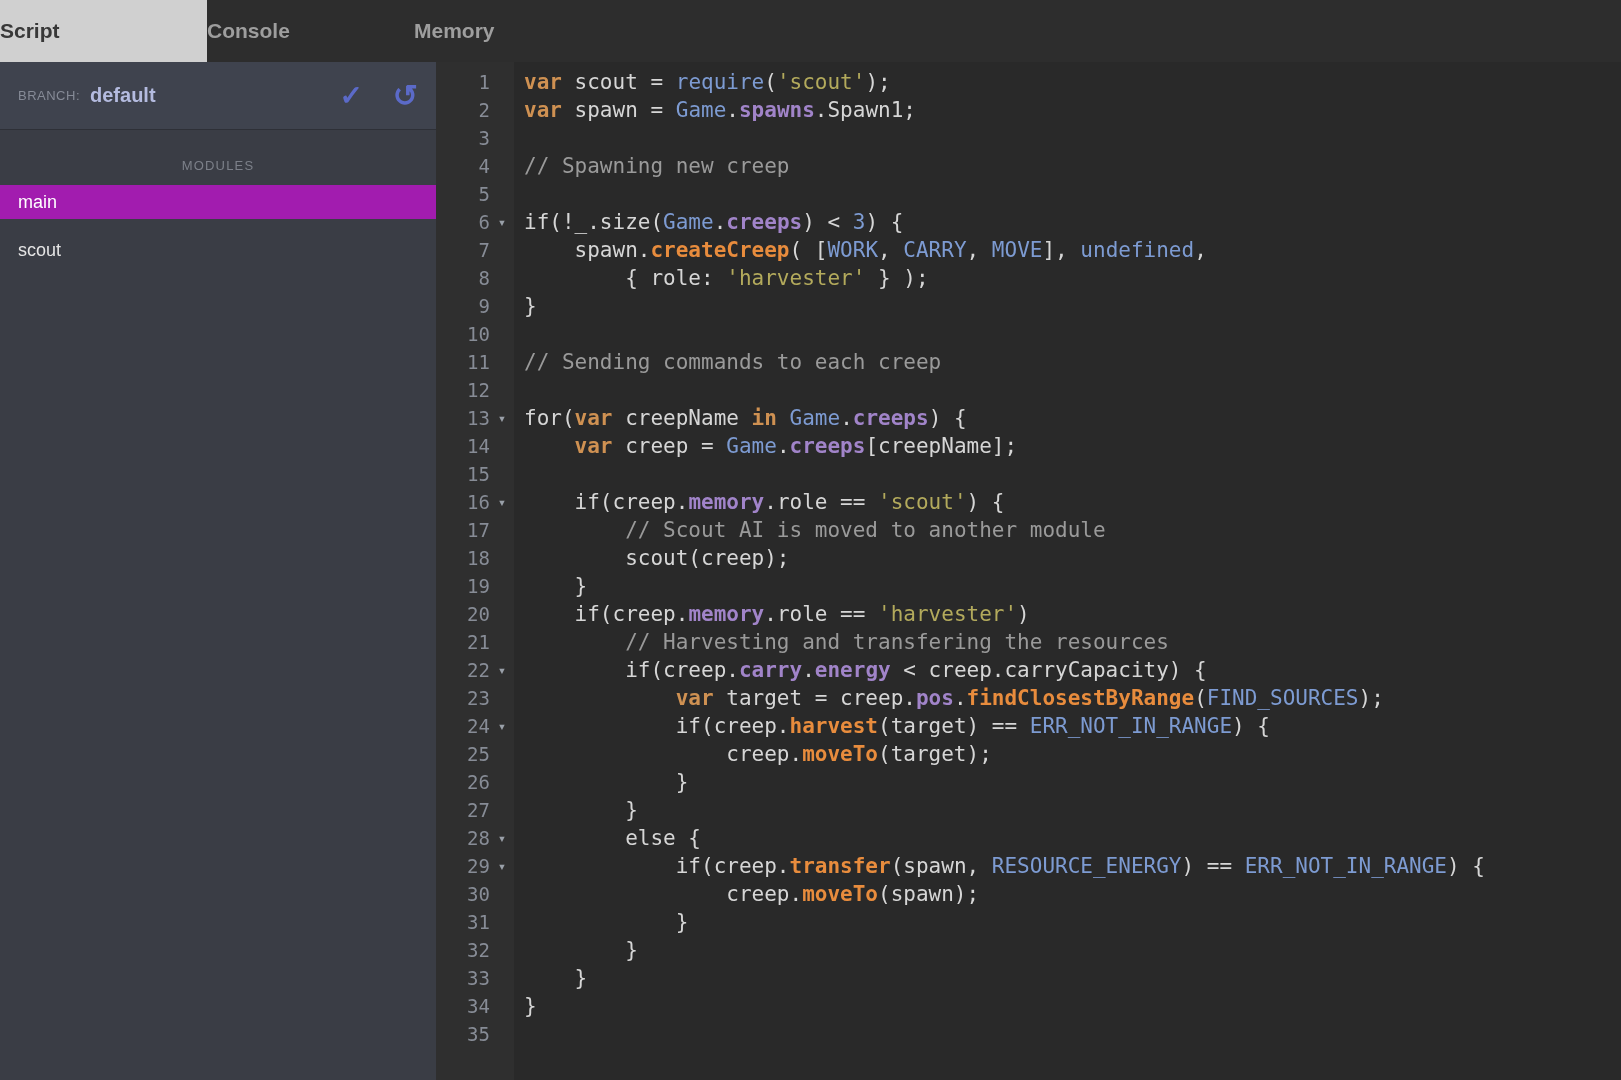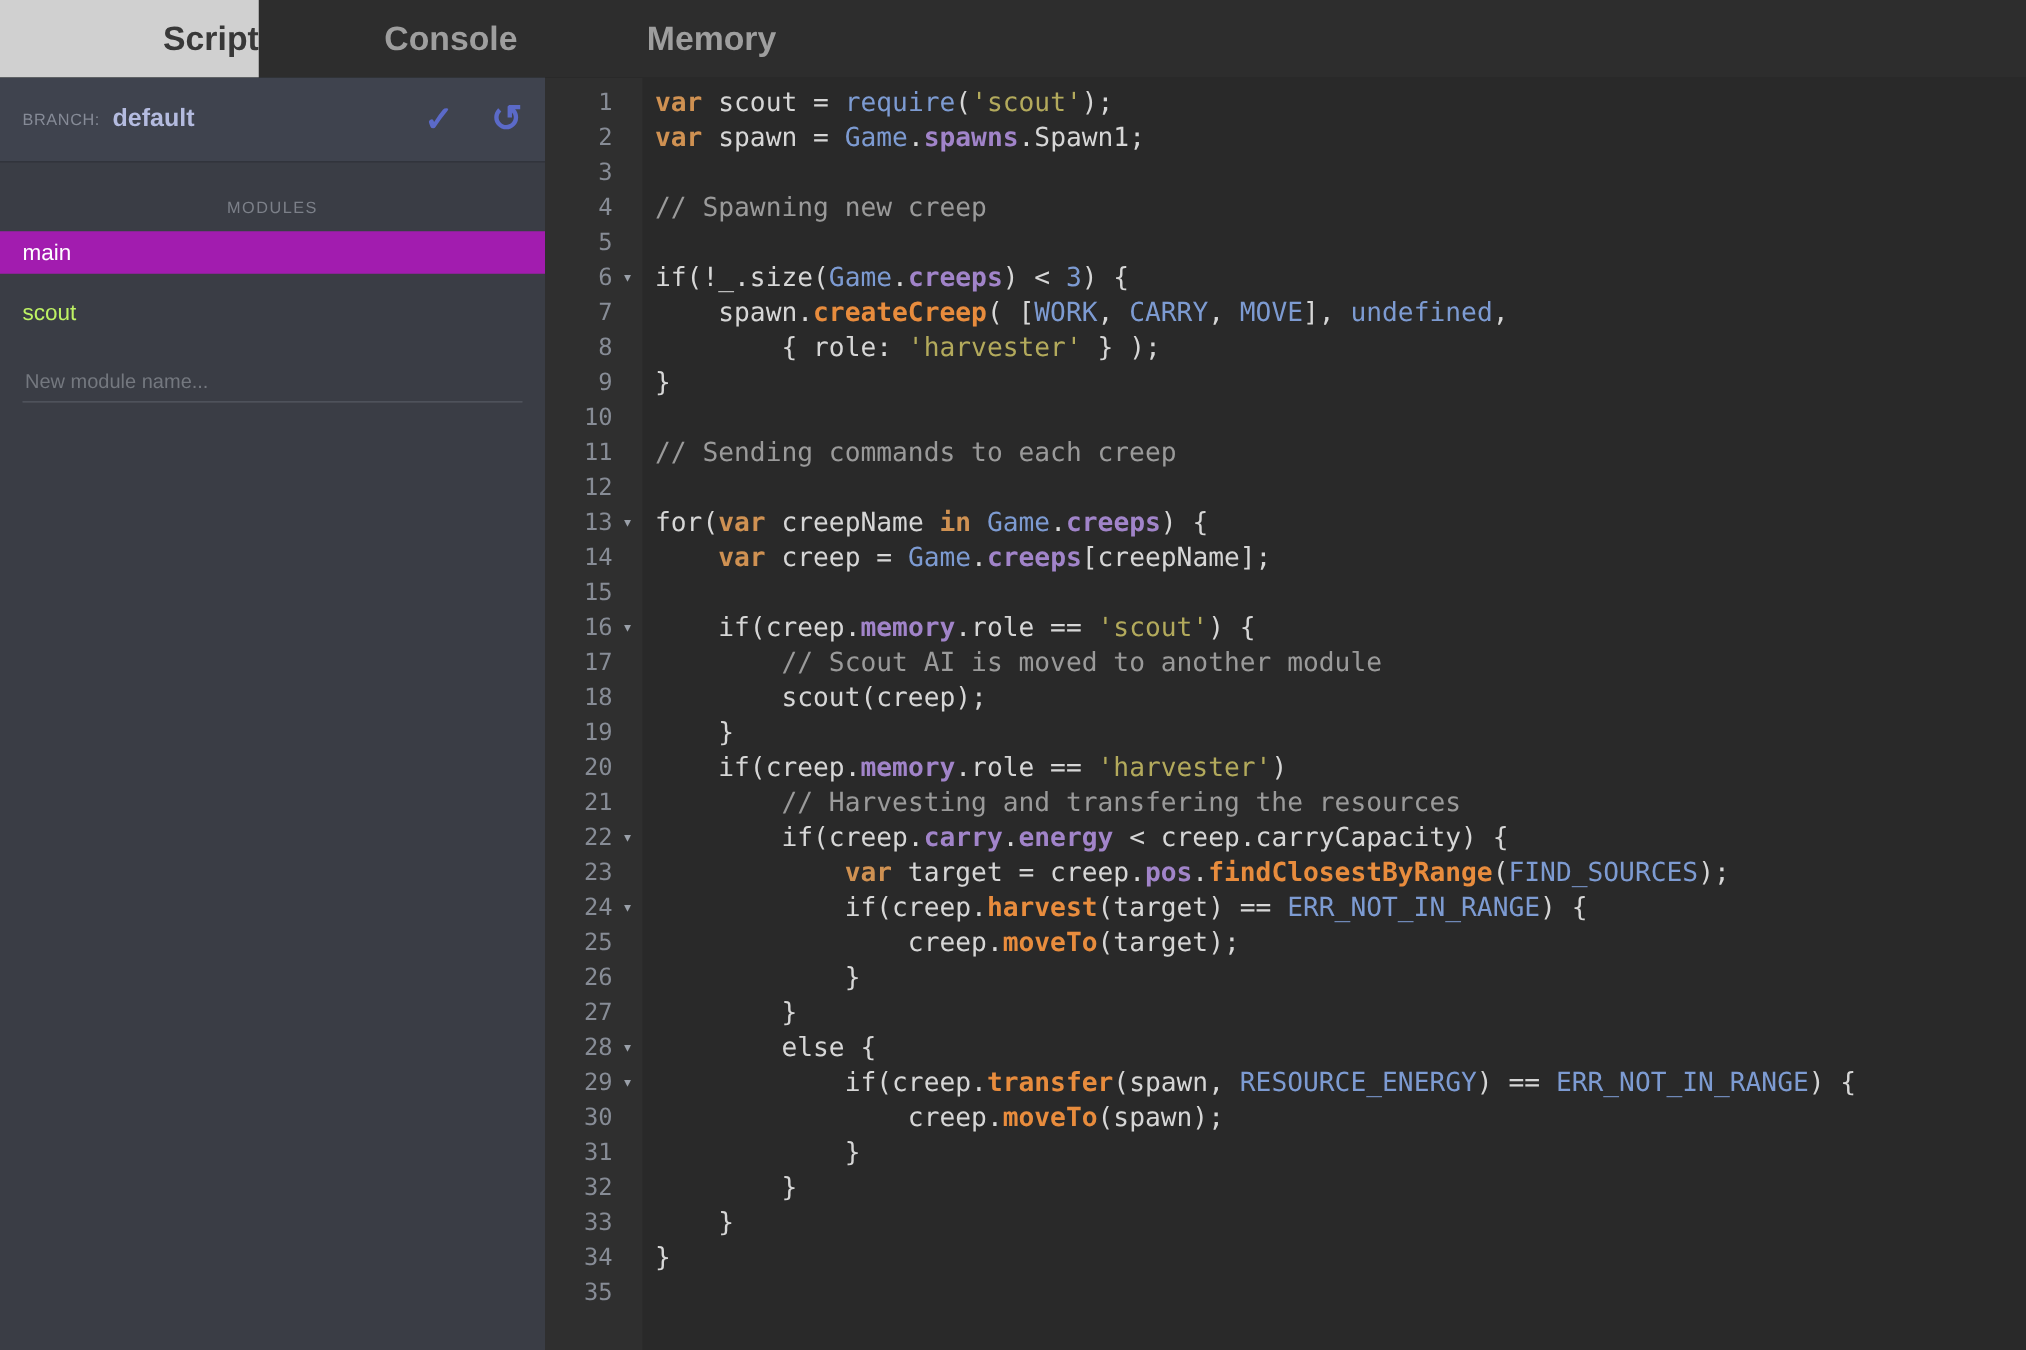--- a/index.html
+++ b/index.html
@@ -2,38 +2,38 @@
 <html><head>
 <meta charset="utf-8">
 <style>
   * { margin:0; padding:0; box-sizing:border-box; }
   html,body { width:1621px; height:1080px; overflow:hidden; background:#292929;
               font-family:"Liberation Sans", sans-serif; }
   .app { display:flex; flex-direction:column; width:100%; height:100%; }
 
   
   .tabbar { height:62px; flex:none; background:#2d2d2d; display:flex; }
-  .tab { width:207px; line-height:62px; text-align:right; font-size:27px;
+  .tab { width:207px; line-height:62px; text-align:left; font-size:21px;
          font-weight:bold; color:#9e9e9e; cursor:pointer; }
   .tab.active { background:#d0d0d0; color:#383838; }
 
   .main { flex:1; display:flex; overflow:hidden; }
 
   
   .sidebar { width:436px; flex:none; background:#3a3d45; display:flex; flex-direction:column; }
   .branch-row { height:68px; flex:none; background:#3f434e; border-bottom:1px solid #2e3037;
                 display:flex; align-items:center; padding:0 18px; }
   .branch-label { color:#868b97; font-size:13px; letter-spacing:.5px; margin-right:10px; }
   .branch-name { color:#b4bbdf; font-size:20px; font-weight:bold; cursor:pointer; }
   .icon-btn { background:none; border:none; color:#5b6ac8; cursor:pointer;
               font-weight:bold; line-height:1; padding:0; }
   .icon-btn.check { margin-left:auto; font-size:28px; }
   .icon-btn.undo  { margin-left:30px; font-size:30px; }
   .modules-header { margin:28px 18px 12px; color:#7c8089; font-size:13px; letter-spacing:1.2px;text-align:center; }
-  .module-item { height:34px; line-height:34px; padding:0 18px; color:#bef264;
+  .module-item { height:34px; line-height:34px; padding:0 18px; color:#e5e5e5;
                  font-size:18px; cursor:pointer; margin-bottom:14px; }
   .module-item.selected { background:#a21caf; color:#ffffff; }
   .new-module { margin:10px 18px 0; width:calc(100% - 36px); background:transparent;
                 border:none; border-bottom:1px solid #565a63; color:#d0d0d0;
                 font-size:16px; padding:6px 2px; outline:none;
                 font-family:"Liberation Sans", sans-serif; }
   .new-module::placeholder { color:#74787f; }
 
   
   .editor { flex:1; position:relative; background:#292929; overflow:hidden;
@@ -81,21 +81,20 @@
         </button>
       </div>
 
       <div class="modules-header">MODULES</div>
 
       <div class="modules-list">
           <div class="module-item selected">main</div>
           <div class="module-item">scout</div>
         </div>
 
-      <input class="new-module" type="text" placeholder="New module name..." style="">
     </aside>
 
     <section class="editor">
       <div id="code-lines">
           <div class="line">
             <span class="num">1</span>
             <span class="fold"></span>
             <span class="code"><span class="tk-k">var</span><span class="tk-p"> scout = </span><span class="tk-c">require</span><span class="tk-p">(</span><span class="tk-s">'scout'</span><span class="tk-p">);</span></span>
           </div>
           <div class="line">

